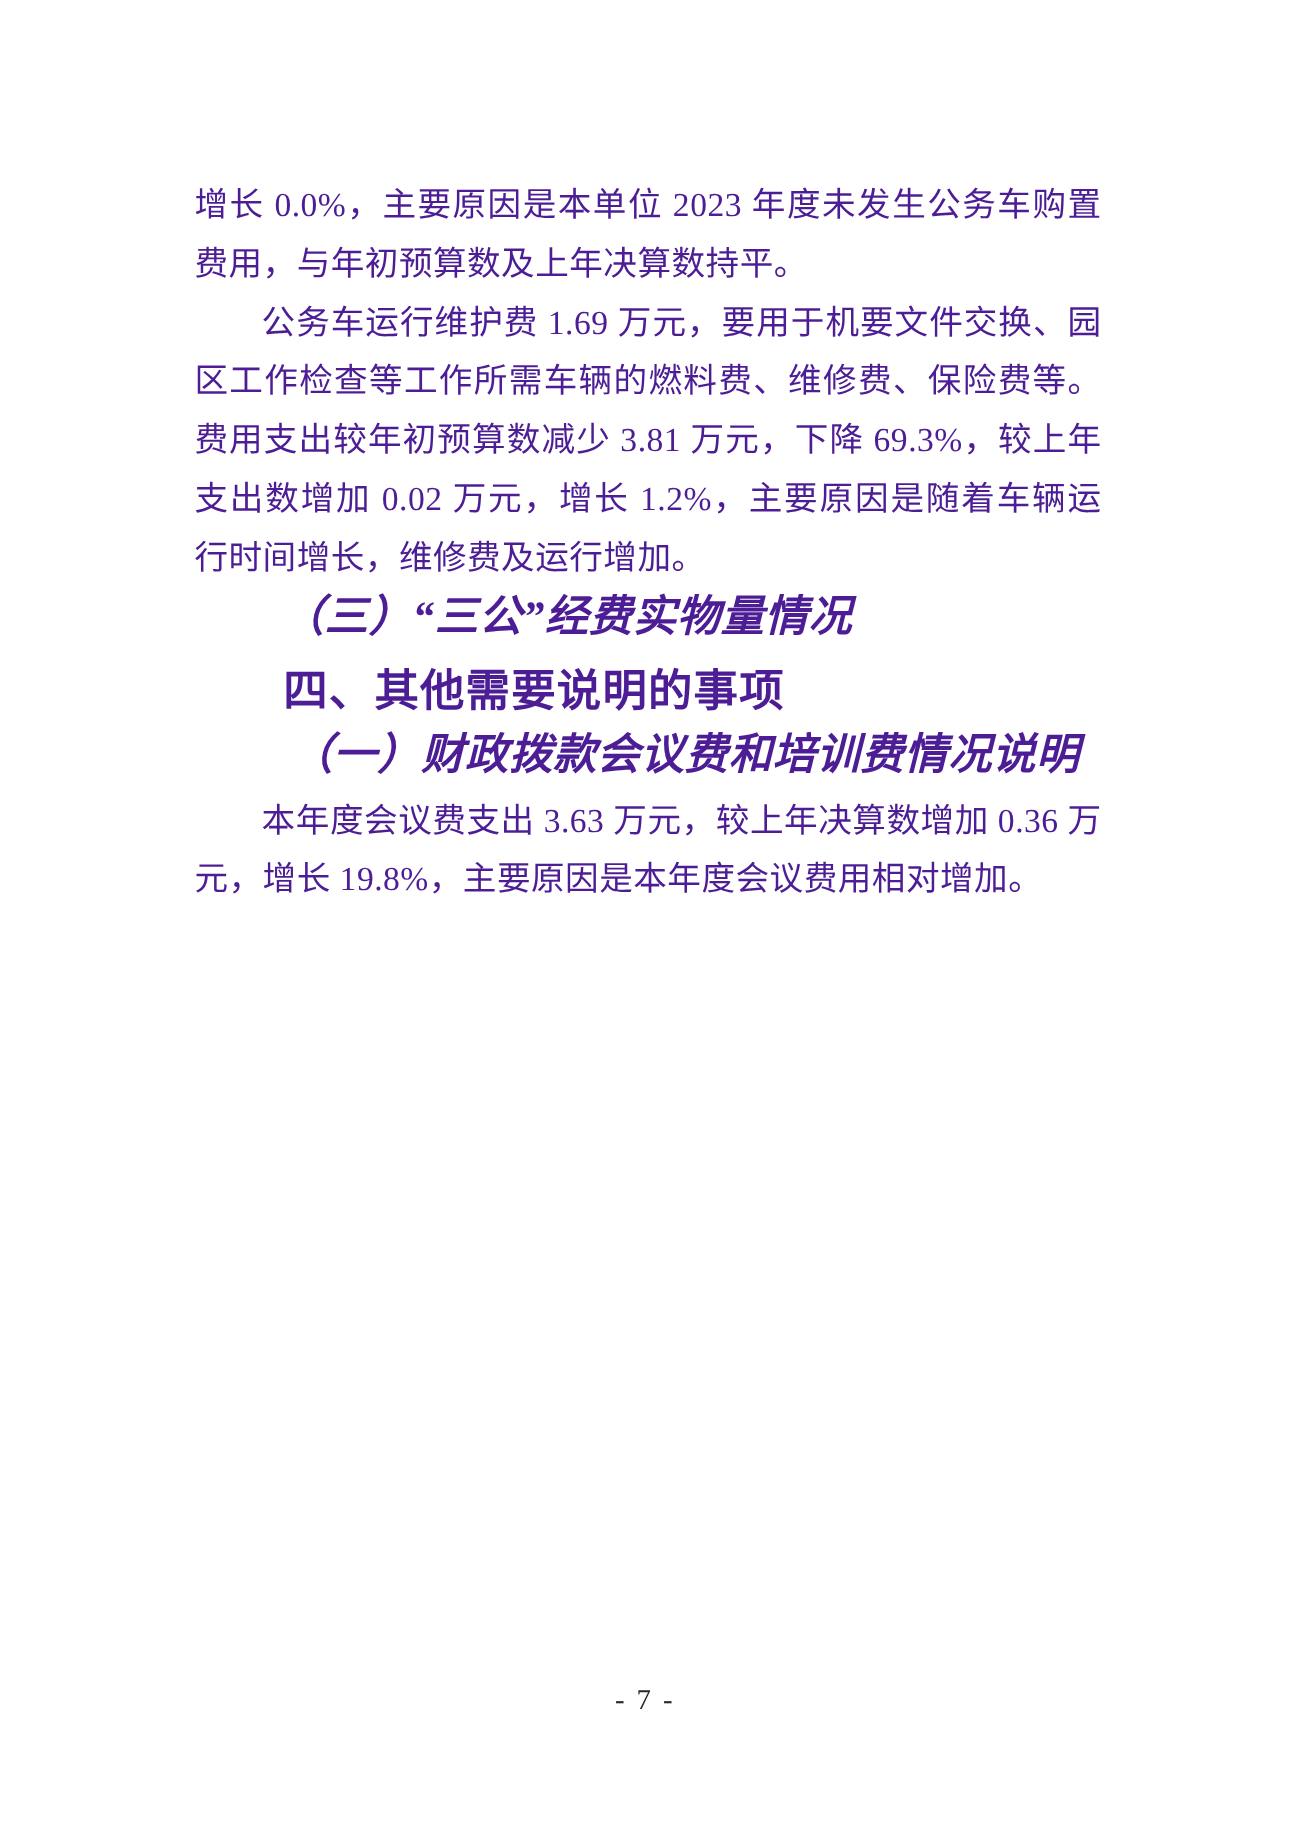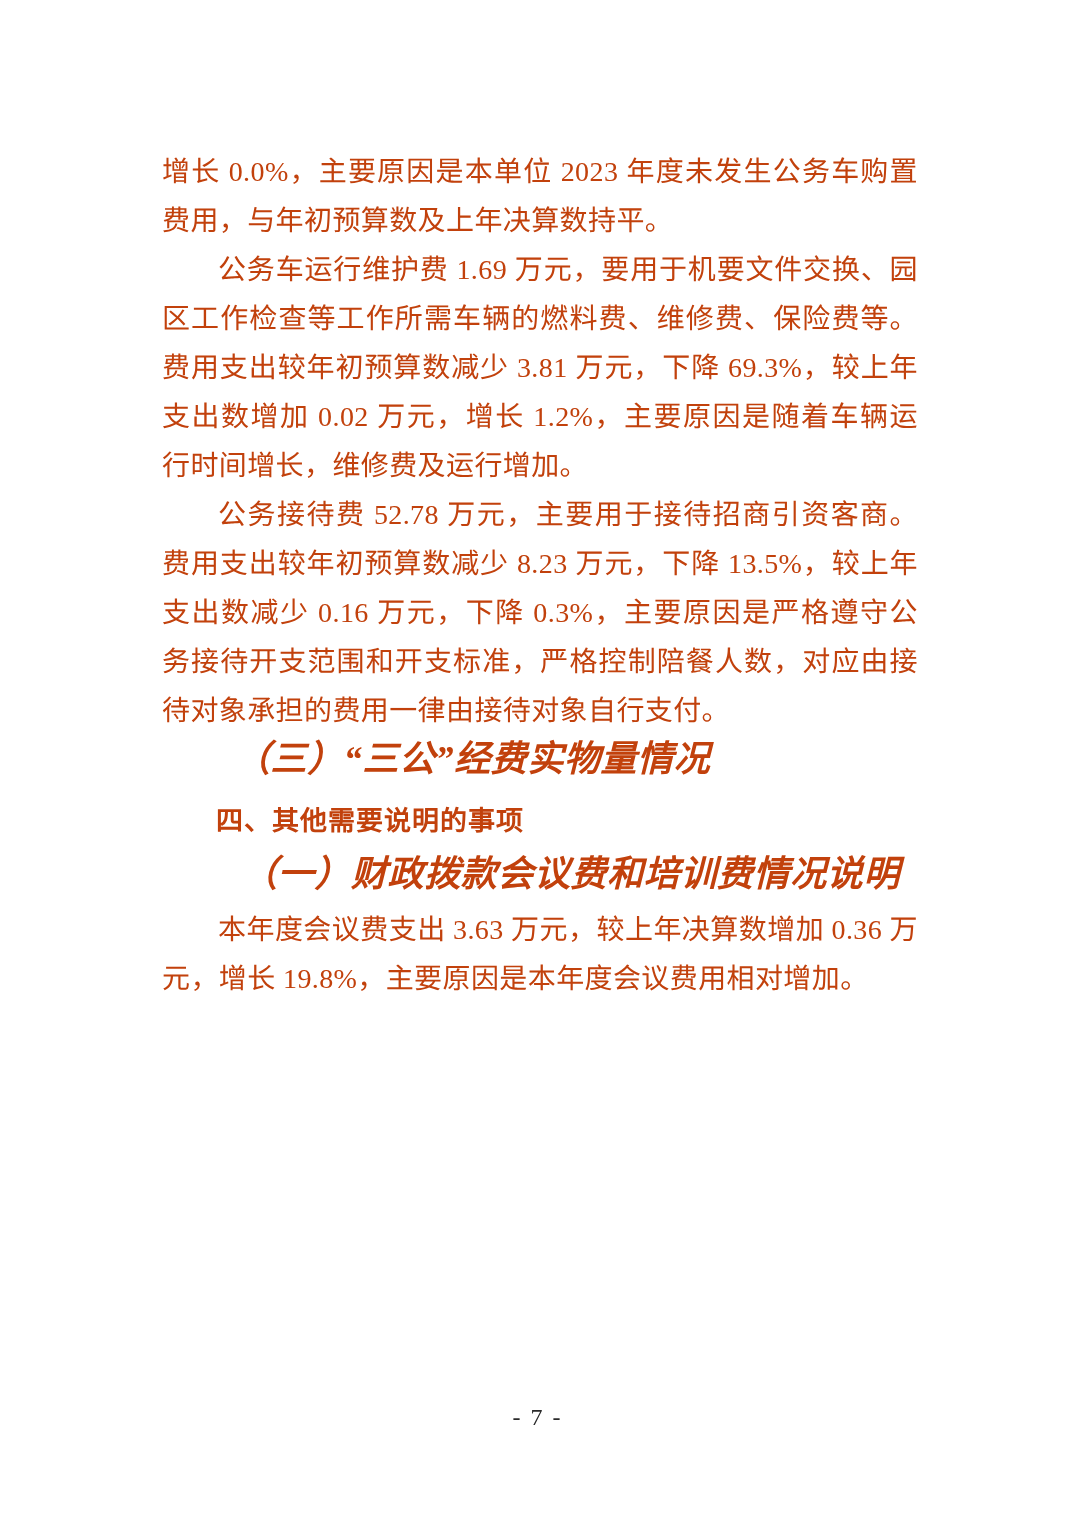--- a/index.html
+++ b/index.html
@@ -19,21 +19,21 @@
     width: 1075px;
     height: 1520px;
     background: #ffffff;
     overflow: hidden;
   }
   .content {
     position: absolute;
     left: 162px;
     top: 147px;
     width: 756px;
-    color: #c2410c;
+    color: #4c1d95;
   }
   .body-par {
     margin: 0;
     font-size: 28px;
     line-height: 49px;
     text-align: justify;
     text-justify: inter-character;
     text-indent: 2em;
     letter-spacing: 0.4px;
     word-break: break-all;
@@ -51,21 +51,21 @@
     font-style: italic;
   }
   .heading-kaiti.sub {
     margin: 4px 0 6px 0;
     text-indent: 2.2em;
   }
   .heading-heiti {
     margin: 13px 0 3px 0;
     font-family: Liberation Serif, serif;
     font-weight: bold;
-    font-size: 27px;
+    font-size: 37px;
     line-height: 49px;
     text-indent: 2em;
     letter-spacing: 1px;
   }
   .footer {
     position: absolute;
     left: 0;
     width: 1075px;
     top: 1401px;
     text-align: center;
@@ -78,21 +78,20 @@
 </head>
 <body>
 
 <div class="page">
   <div class="content">
 
     <p class="body-par continuation">增长 0.0%，主要原因是本单位 2023 年度未发生公务车购置费用，与年初预算数及上年决算数持平。</p>
 
     <p class="body-par">公务车运行维护费 1.69 万元，要用于机要文件交换、园区工作检查等工作所需车辆的燃料费、维修费、保险费等。费用支出较年初预算数减少 3.81 万元，下降 69.3%，较上年支出数增加 0.02 万元，增长 1.2%，主要原因是随着车辆运行时间增长，维修费及运行增加。</p>
 
-    <p class="body-par">公务接待费 52.78 万元，主要用于接待招商引资客商。费用支出较年初预算数减少 8.23 万元，下降 13.5%，较上年支出数减少 0.16 万元，下降 0.3%，主要原因是严格遵守公务接待开支范围和开支标准，严格控制陪餐人数，对应由接待对象承担的费用一律由接待对象自行支付。</p>
 
     <h3 class="heading-kaiti">（三）“三公”经费实物量情况</h3>
 
 
     <h2 class="heading-heiti">四、其他需要说明的事项</h2>
 
     <h3 class="heading-kaiti sub">（一）财政拨款会议费和培训费情况说明</h3>
 
     <p class="body-par">本年度会议费支出 3.63 万元，较上年决算数增加 0.36 万元，增长 19.8%，主要原因是本年度会议费用相对增加。</p>
 

